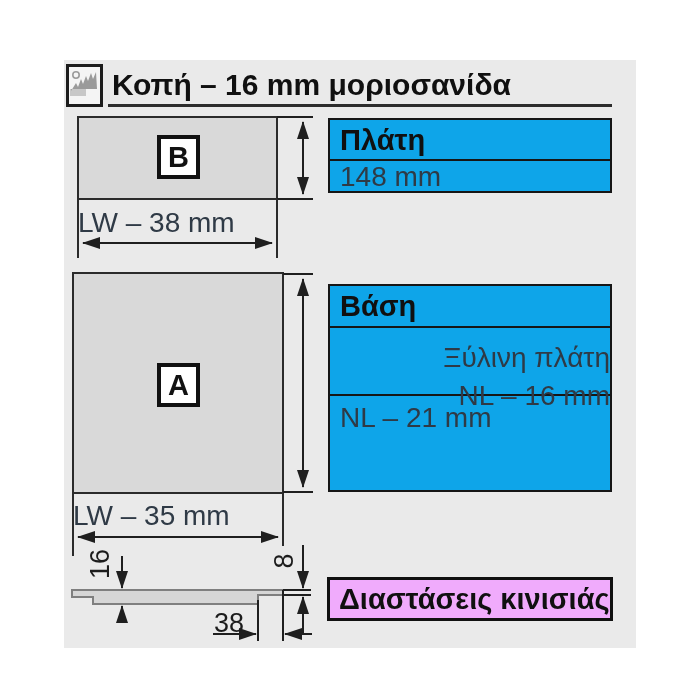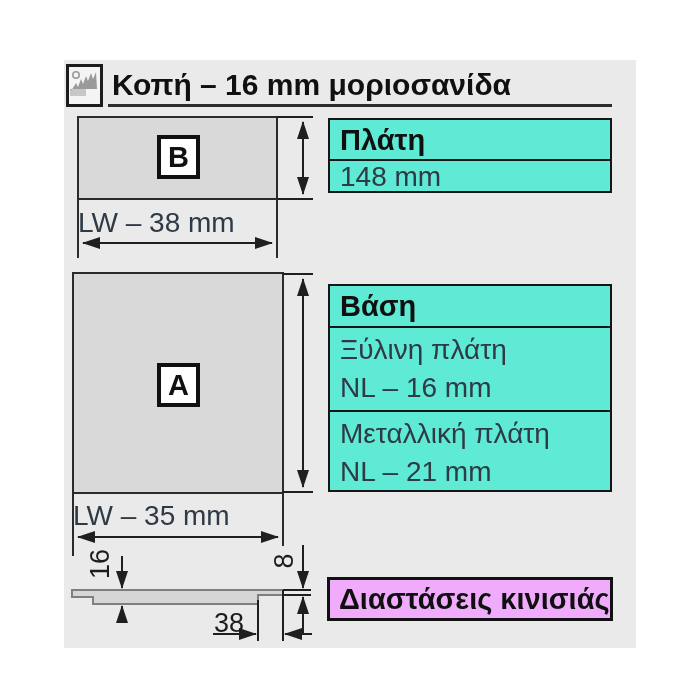--- a/index.html
+++ b/index.html
@@ -29,21 +29,21 @@
     display:flex;align-items:center;justify-content:center;
     font-size:29px;font-weight:bold;color:#111111;
   }
   
   .lw{
     position:absolute;text-align:left;font-size:28px;color:#2f3a46;
     white-space:nowrap;
   }
   
   .tbl{
-    position:absolute;background:#5eead4;border:2px solid #161616;box-sizing:border-box;
+    position:absolute;background:#0ea5e9;border:2px solid #161616;box-sizing:border-box;
   }
   .tbl-h{
     font-size:29px;font-weight:bold;color:#101010;
     padding:4px 0 0 10px;box-sizing:border-box;
   }
   .tbl-r{border-top:2px solid #161616;box-sizing:border-box;padding-left:10px;color:#2f3a46;}
   .tbl-r .ln{display:block;font-size:28px;line-height:38px;white-space:nowrap;}
   
   .dim{
     position:absolute;font-size:27px;color:#1c1c1c;text-align:center;
@@ -118,26 +118,25 @@
 <div class="tbl" style="left:328px;top:118px;width:284px;height:75px;">
   <div class="tbl-h" style="height:39px;">Πλάτη</div>
   <div class="tbl-r" style="height:32px;font-size:28px;line-height:32px;">148 mm</div>
 </div>
 
 <div class="badge" style="left:157px;top:363px;">A</div>
 <div class="lw" style="left:73px;top:500px;width:210px;">LW – 35 mm</div>
 
 <div class="tbl" style="left:328px;top:284px;width:284px;height:208px;">
   <div class="tbl-h" style="height:40px;border-radius:15px;">Βάση</div>
-  <div class="tbl-r" style="height:84px;padding-top:3px;">
+  <div class="tbl-r" style="height:68px;padding-top:11px;text-align:right;">
     <span class="ln">Ξύλινη πλάτη</span>
     <span class="ln">NL – 16 mm</span>
   </div>
   <div class="tbl-r" style="height:80px;padding-top:3px;">
-    <span class="ln">Μεταλλική πλάτη</span>
     <span class="ln">NL – 21 mm</span>
   </div>
 </div>
 
 <div class="dim rot" style="left:82px;top:549px;width:36px;height:30px;">16</div>
 <div class="dim rot" style="left:266px;top:546px;width:36px;height:30px;">8</div>
 <div class="dim" style="left:207px;top:605px;width:44px;height:36px;">38</div>
 
 <div class="foot-box">
   <span>Διαστάσεις κινισιάς</span>

